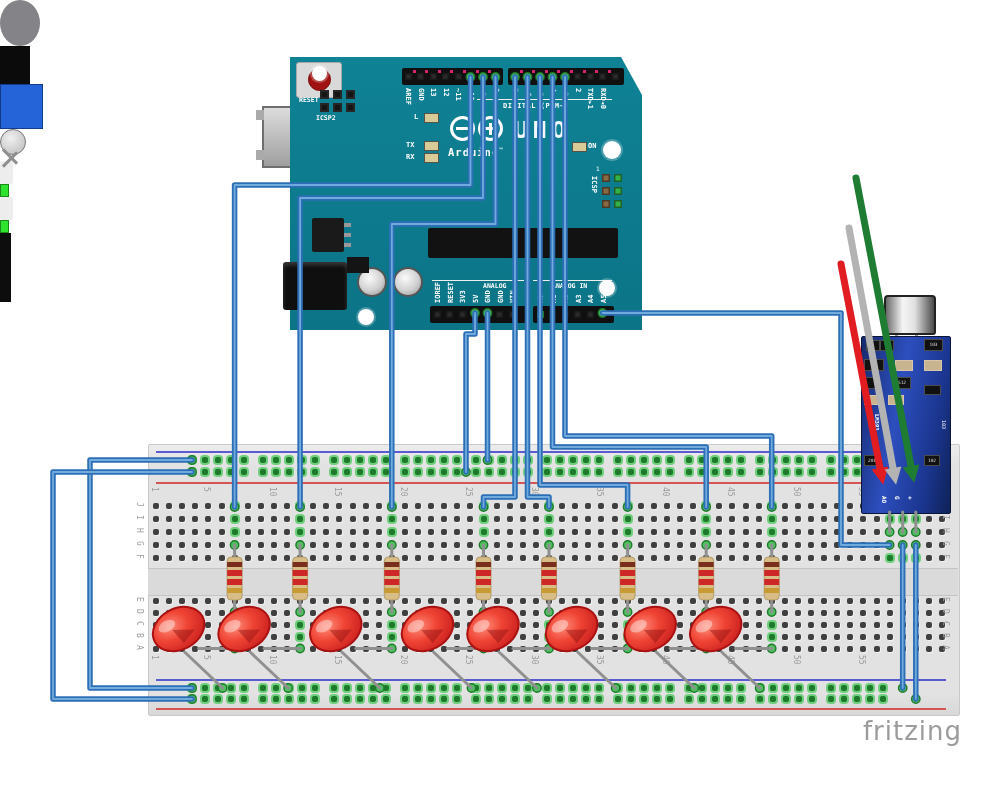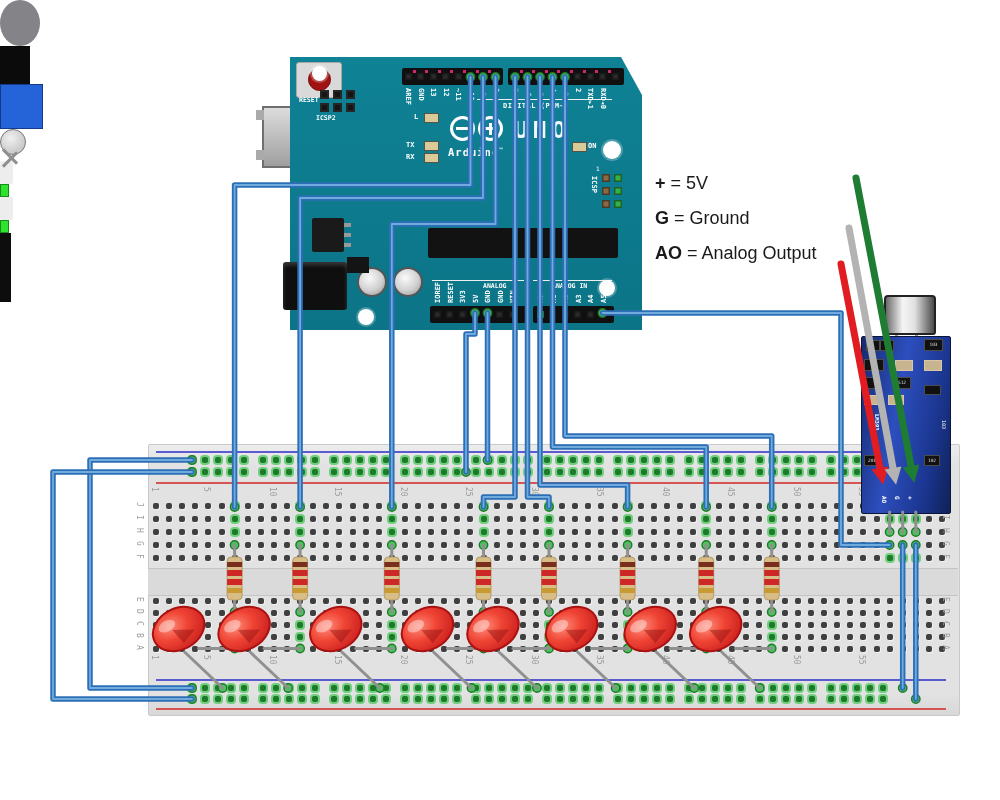--- a/index.html
+++ b/index.html
@@ -1406,18 +1406,14 @@
           <line x1="849" y1="228" x2="893" y2="468" stroke="#b3b3b3" stroke-width="7" stroke-linecap="round"></line>
           <polygon points="896.0655737704918,484.72131147540983 884.639344262295,469.5327868852459 901.360655737705,466.4672131147541" fill="#b3b3b3"></polygon>
         </g>
         <g>
           <line x1="856" y1="178" x2="911" y2="466" stroke="#1e7d32" stroke-width="7" stroke-linecap="round"></line>
           <polygon points="914.1888983321315,482.69823126643445 902.6508843667827,467.5944491660658 919.3491156332173,464.4055508339342" fill="#1e7d32"></polygon>
         </g>
       </g>
   </svg>
 
-  <div id="legend">
-    <div><b>+</b><span> = 5V</span></div>
-    <div><b>G</b><span> = Ground</span></div>
-    <div><b>AO</b><span> = Analog Output</span></div>
-  </div>
+  <div id="watermark">fritzing</div>
 </div>
 
 </body></html>

